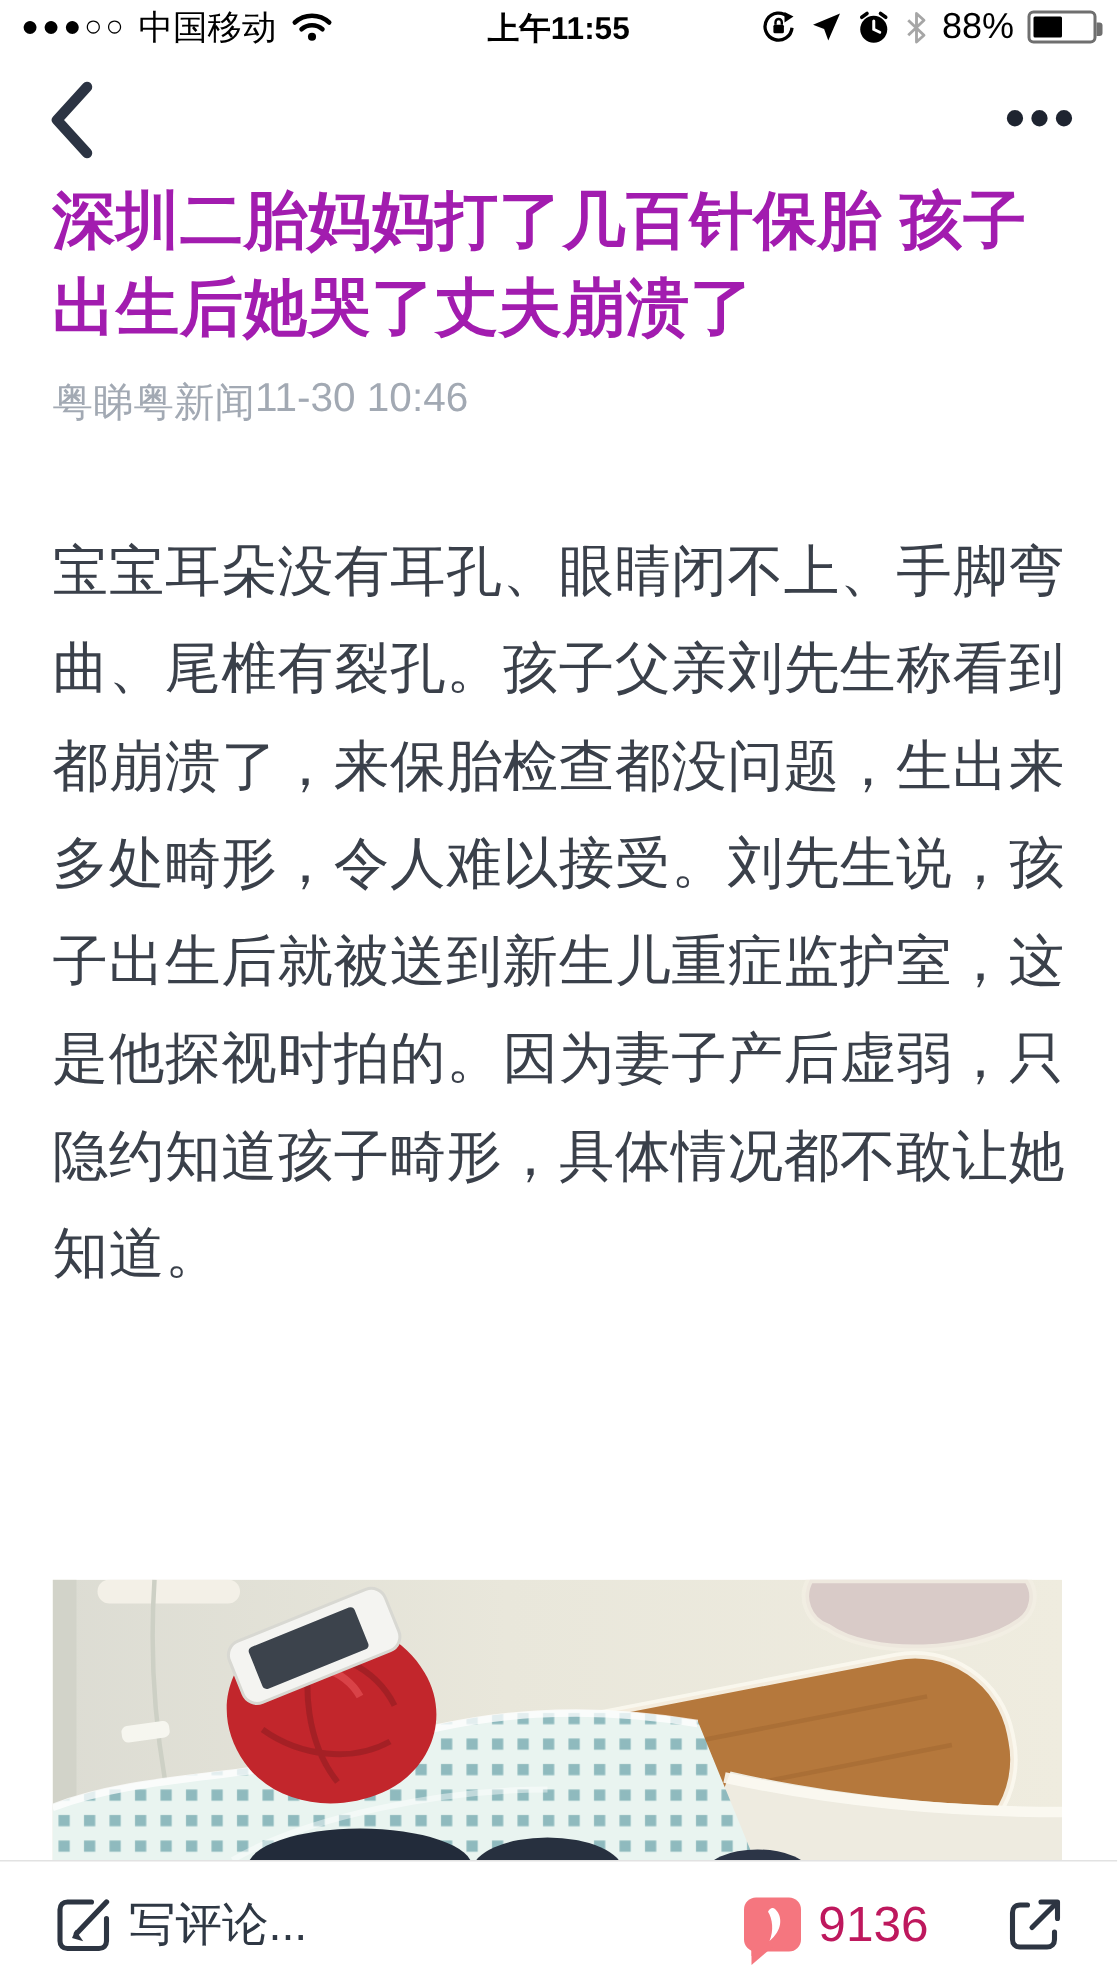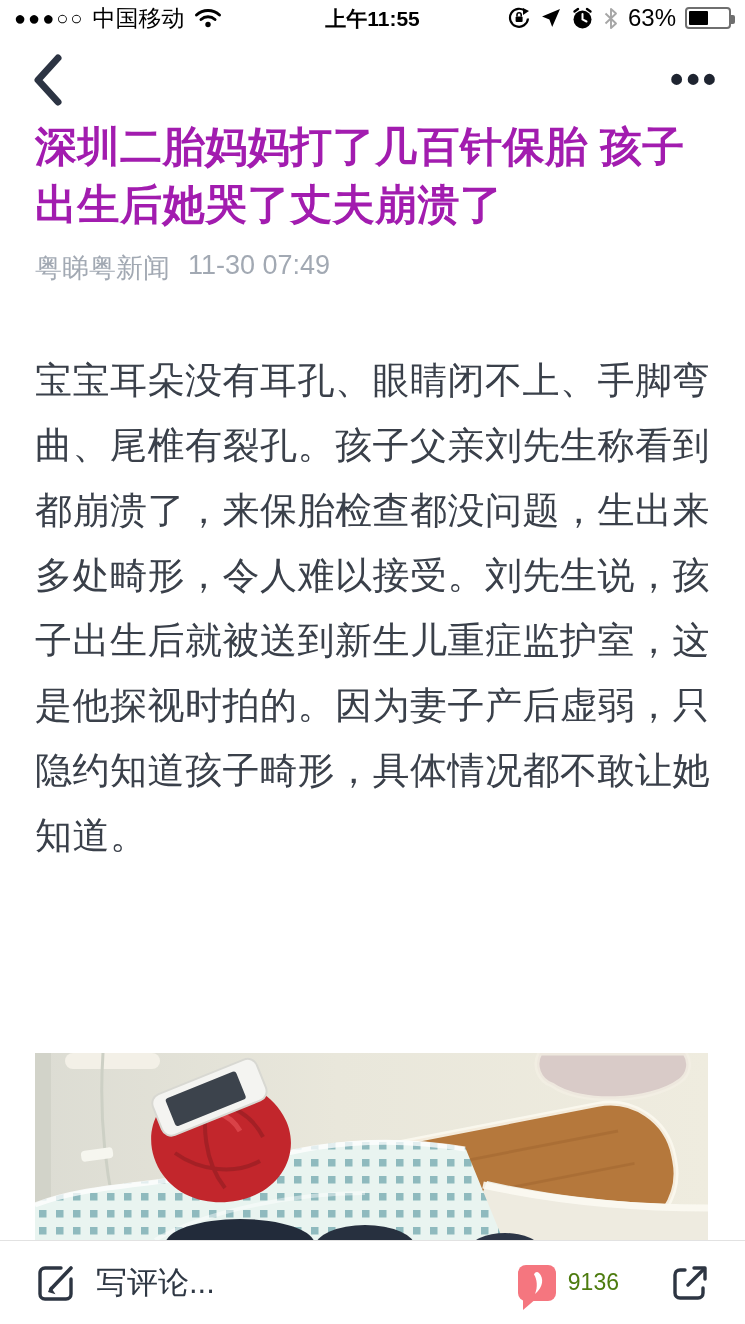--- a/index.html
+++ b/index.html
@@ -37,49 +37,49 @@
   }
   .back-btn{ width:56px; height:56px; display:flex; align-items:center; cursor:pointer; }
   .more-btn{ margin-left:auto; color:#1e2430; font-size:38px; letter-spacing:3px;
     line-height:0.4; cursor:pointer; font-weight:700; }
   
   .article{ position:absolute; top:118px; left:35px; width:675px; }
   .title{
     font-size:42px; line-height:58px; font-weight:700; color:#a21caf;
     letter-spacing:0.5px;
   }
-  .meta{ margin-top:16px; font-size:27px; color:#a2a9b3; display:flex; gap:18px; }
+  .meta{ margin-top:16px; font-size:27px; color:#a2a9b3; display:flex; }
   .body-copy{ margin-top:62px; }
   .body-copy p{
     font-size:37px; line-height:65px; color:#3a404a; text-align:justify;
     letter-spacing:0.5px; margin-bottom:30px;
   }
   
   .photo{ position:absolute; top:1053px; left:35px; width:673px; height:187px;
     overflow:hidden; }
   .photo svg{ display:block; }
   
   .toolbar{
     position:absolute; left:0; right:0; bottom:0; height:84px; background:#fff;
     border-top:1px solid #e2e2e2; display:flex; align-items:center;
     padding:0 34px;
   }
-  .comment-entry{ flex:1; display:flex; align-items:center; gap:18px; cursor:text; }
+  .comment-entry{ flex:1; display:flex; align-items:center; gap:8px; cursor:text; }
   .comment-entry .hint{ font-size:31px; color:#2f3844; }
   .comment-stat{ display:flex; align-items:center; gap:12px; margin-right:50px; cursor:pointer; }
   .bubble{
     position:relative; width:38px; height:36px; background:#f5767f; border-radius:8px;
     display:flex; align-items:center; justify-content:center;
   }
   .bubble::after{
     content:""; position:absolute; left:5px; bottom:-9px;
     border-left:7px solid #f5767f; border-top:6px solid #f5767f;
     border-right:7px solid transparent; border-bottom:6px solid transparent;
   }
-  .comment-count{ font-size:23px; color:#4d7c0f; }
+  .comment-count{ font-size:33px; color:#be185d; }
   .share-btn{ cursor:pointer; display:flex; }
   .icon{ display:flex; align-items:center; }
 </style>
 </head>
 <body>
 
 <div class="screen">
 
   <div class="status-bar">
     <div class="sb-left">
@@ -114,21 +114,21 @@
           <path d="M3.5 4.5 L7 2" stroke="#000" stroke-width="2.4" stroke-linecap="round"></path>
           <path d="M19.5 4.5 L16 2" stroke="#000" stroke-width="2.4" stroke-linecap="round"></path>
           <path d="M11.5 7 V12.5 L15.5 14.5" stroke="#fff" stroke-width="2" fill="none" stroke-linecap="round"></path>
         </svg>
       </span>
       <span class="icon">
         <svg width="16" height="23" viewBox="0 0 16 23">
           <path d="M2.5 6.5 L13 16.5 L8 21 V2 L13 6.5 L2.5 16.5" fill="none" stroke="#a6a6a6" stroke-width="1.9" stroke-linejoin="round"></path>
         </svg>
       </span>
-      <span class="pct">63%</span>
+      <span class="pct">88%</span>
       <span class="battery">
         <span class="fill"></span>
           <span class="tip"></span>
       </span>
     </div>
   </div>
 
   <div class="nav-bar">
     <div class="back-btn">
       <span class="icon">
@@ -137,21 +137,21 @@
         </svg>
       </span>
     </div>
     <div class="more-btn">•••</div>
   </div>
 
   <div class="article">
     <h1 class="title">深圳二胎妈妈打了几百针保胎 孩子出生后她哭了丈夫崩溃了</h1>
     <div class="meta">
       <span>粤睇粤新闻</span>
-      <span>11-30 07:49</span>
+      <span>11-30 10:46</span>
     </div>
     <div class="body-copy">
       <p>宝宝耳朵没有耳孔、眼睛闭不上、手脚弯曲、尾椎有裂孔。孩子父亲刘先生称看到都崩溃了，来保胎检查都没问题，生出来多处畸形，令人难以接受。刘先生说，孩子出生后就被送到新生儿重症监护室，这是他探视时拍的。因为妻子产后虚弱，只隐约知道孩子畸形，具体情况都不敢让她知道。</p>
     </div>
   </div>
 
   <div class="photo">
     <svg width="673" height="187" viewBox="0 0 673 187">
       <defs>
         <linearGradient id="wall" x1="0" y1="0" x2="1" y2="0">

